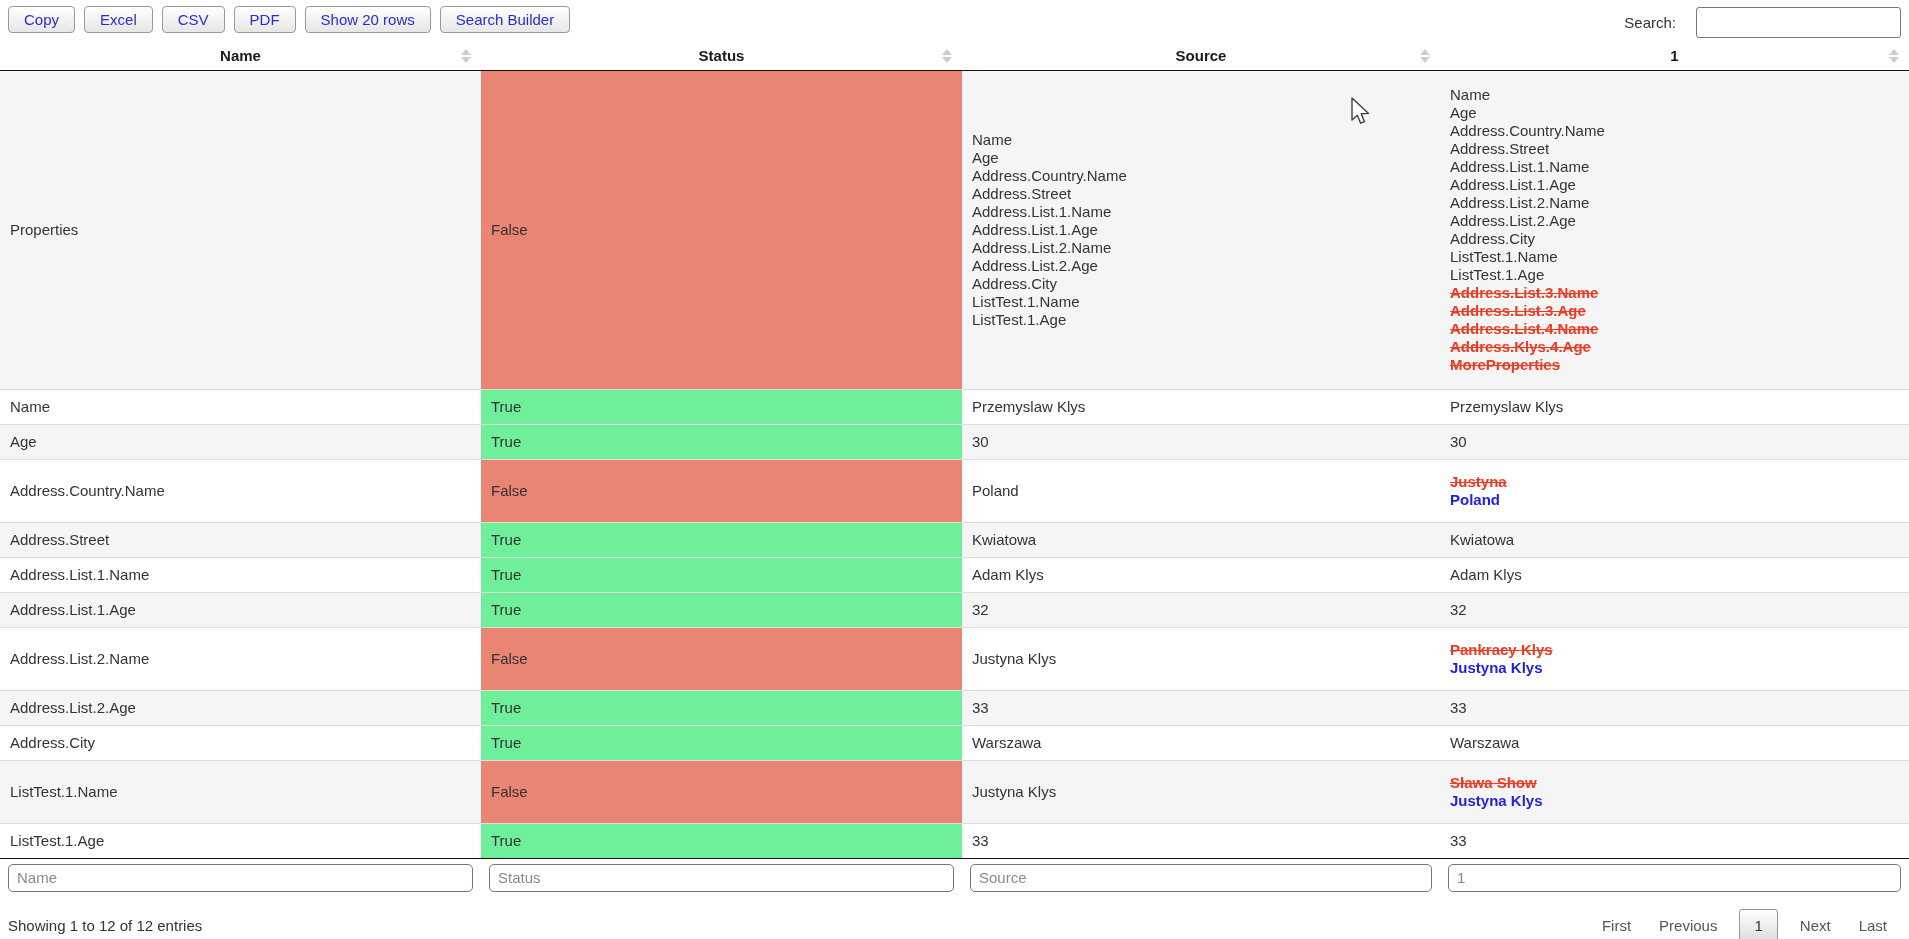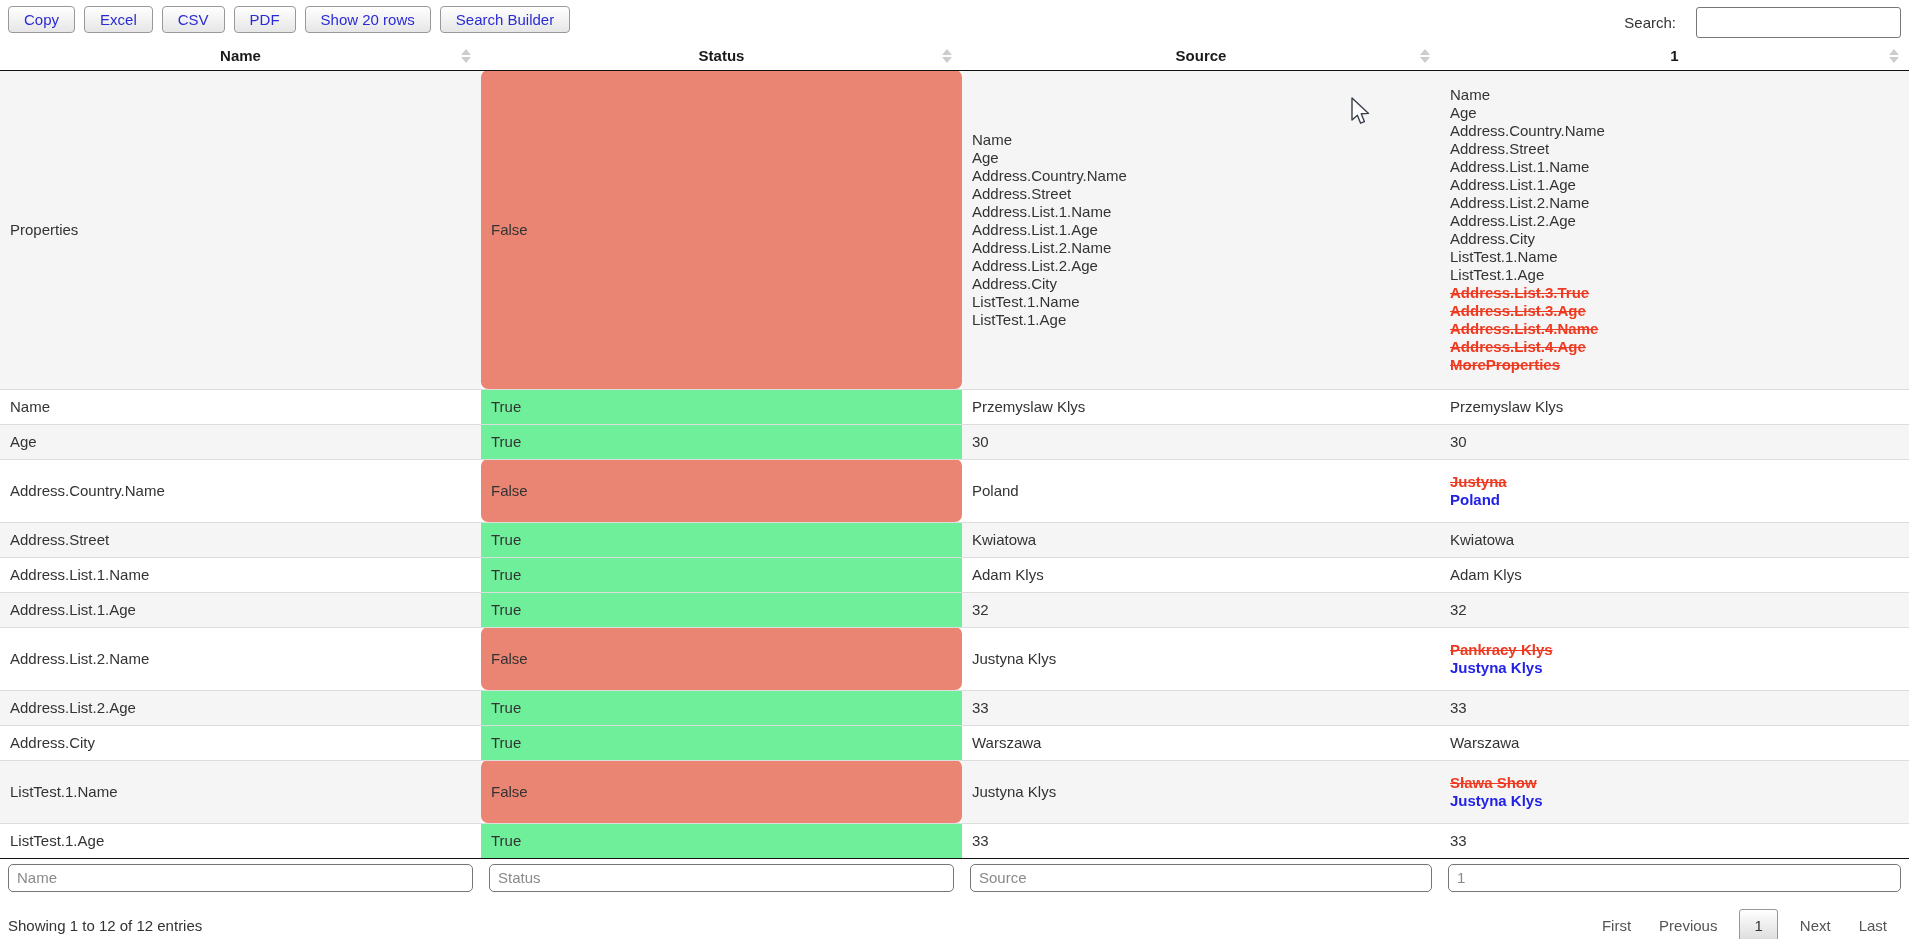--- a/index.html
+++ b/index.html
@@ -39,21 +39,21 @@
   .tri-down{ width:0; height:0; border-left:5px solid transparent; border-right:5px solid transparent; border-top:6px solid #cdcdcd; }
 
   tbody td {
     font-size:15px; vertical-align:middle; padding:8px 10px;
     border-top:1px solid #ddd; line-height:18px;
   }
   tbody tr:first-child td { border-top:none; }
   tbody tr:last-child td { border-bottom:1px solid #111; }
   tbody tr:nth-child(odd) td { background:#f5f5f5; }
   tbody td.st-true  { background:#70ef9b !important; }
-  tbody td.st-false { background:#ea8573 !important;border-radius:7px; }
+  tbody td.st-false { background:#ea8573 !important; }
   tr.row-single > td { height:35px; }
   tr.row-tall   > td { height:63px; }
   tr.row-properties > td { height:319px; }
   .cell-list div { line-height:18px; }
   .ln-removed { color:#ee3a21; font-weight:bold; text-decoration:line-through; }
   .ln-added   { color:#2222e6; font-weight:bold; }
 
   
   tfoot td { padding:5px 8px; }
   tfoot input {
@@ -158,24 +158,24 @@
             <div>Age</div>
             <div>Address.Country.Name</div>
             <div>Address.Street</div>
             <div>Address.List.1.Name</div>
             <div>Address.List.1.Age</div>
             <div>Address.List.2.Name</div>
             <div>Address.List.2.Age</div>
             <div>Address.City</div>
             <div>ListTest.1.Name</div>
             <div>ListTest.1.Age</div>
-            <div class="ln-removed">Address.List.3.True</div>
+            <div class="ln-removed">Address.List.3.Name</div>
             <div class="ln-removed">Address.List.3.Age</div>
             <div class="ln-removed">Address.List.4.Name</div>
-            <div class="ln-removed">Address.List.4.Age</div>
+            <div class="ln-removed">Address.Klys.4.Age</div>
             <div class="ln-removed">MoreProperties</div>
           </div>
         </td>
     </tr>
     <tr class="row-single">
       <td>Name</td>
       <td class="st-true">True</td>
       <td>
           <div class="cell-list">
             <div>Przemyslaw Klys</div>

